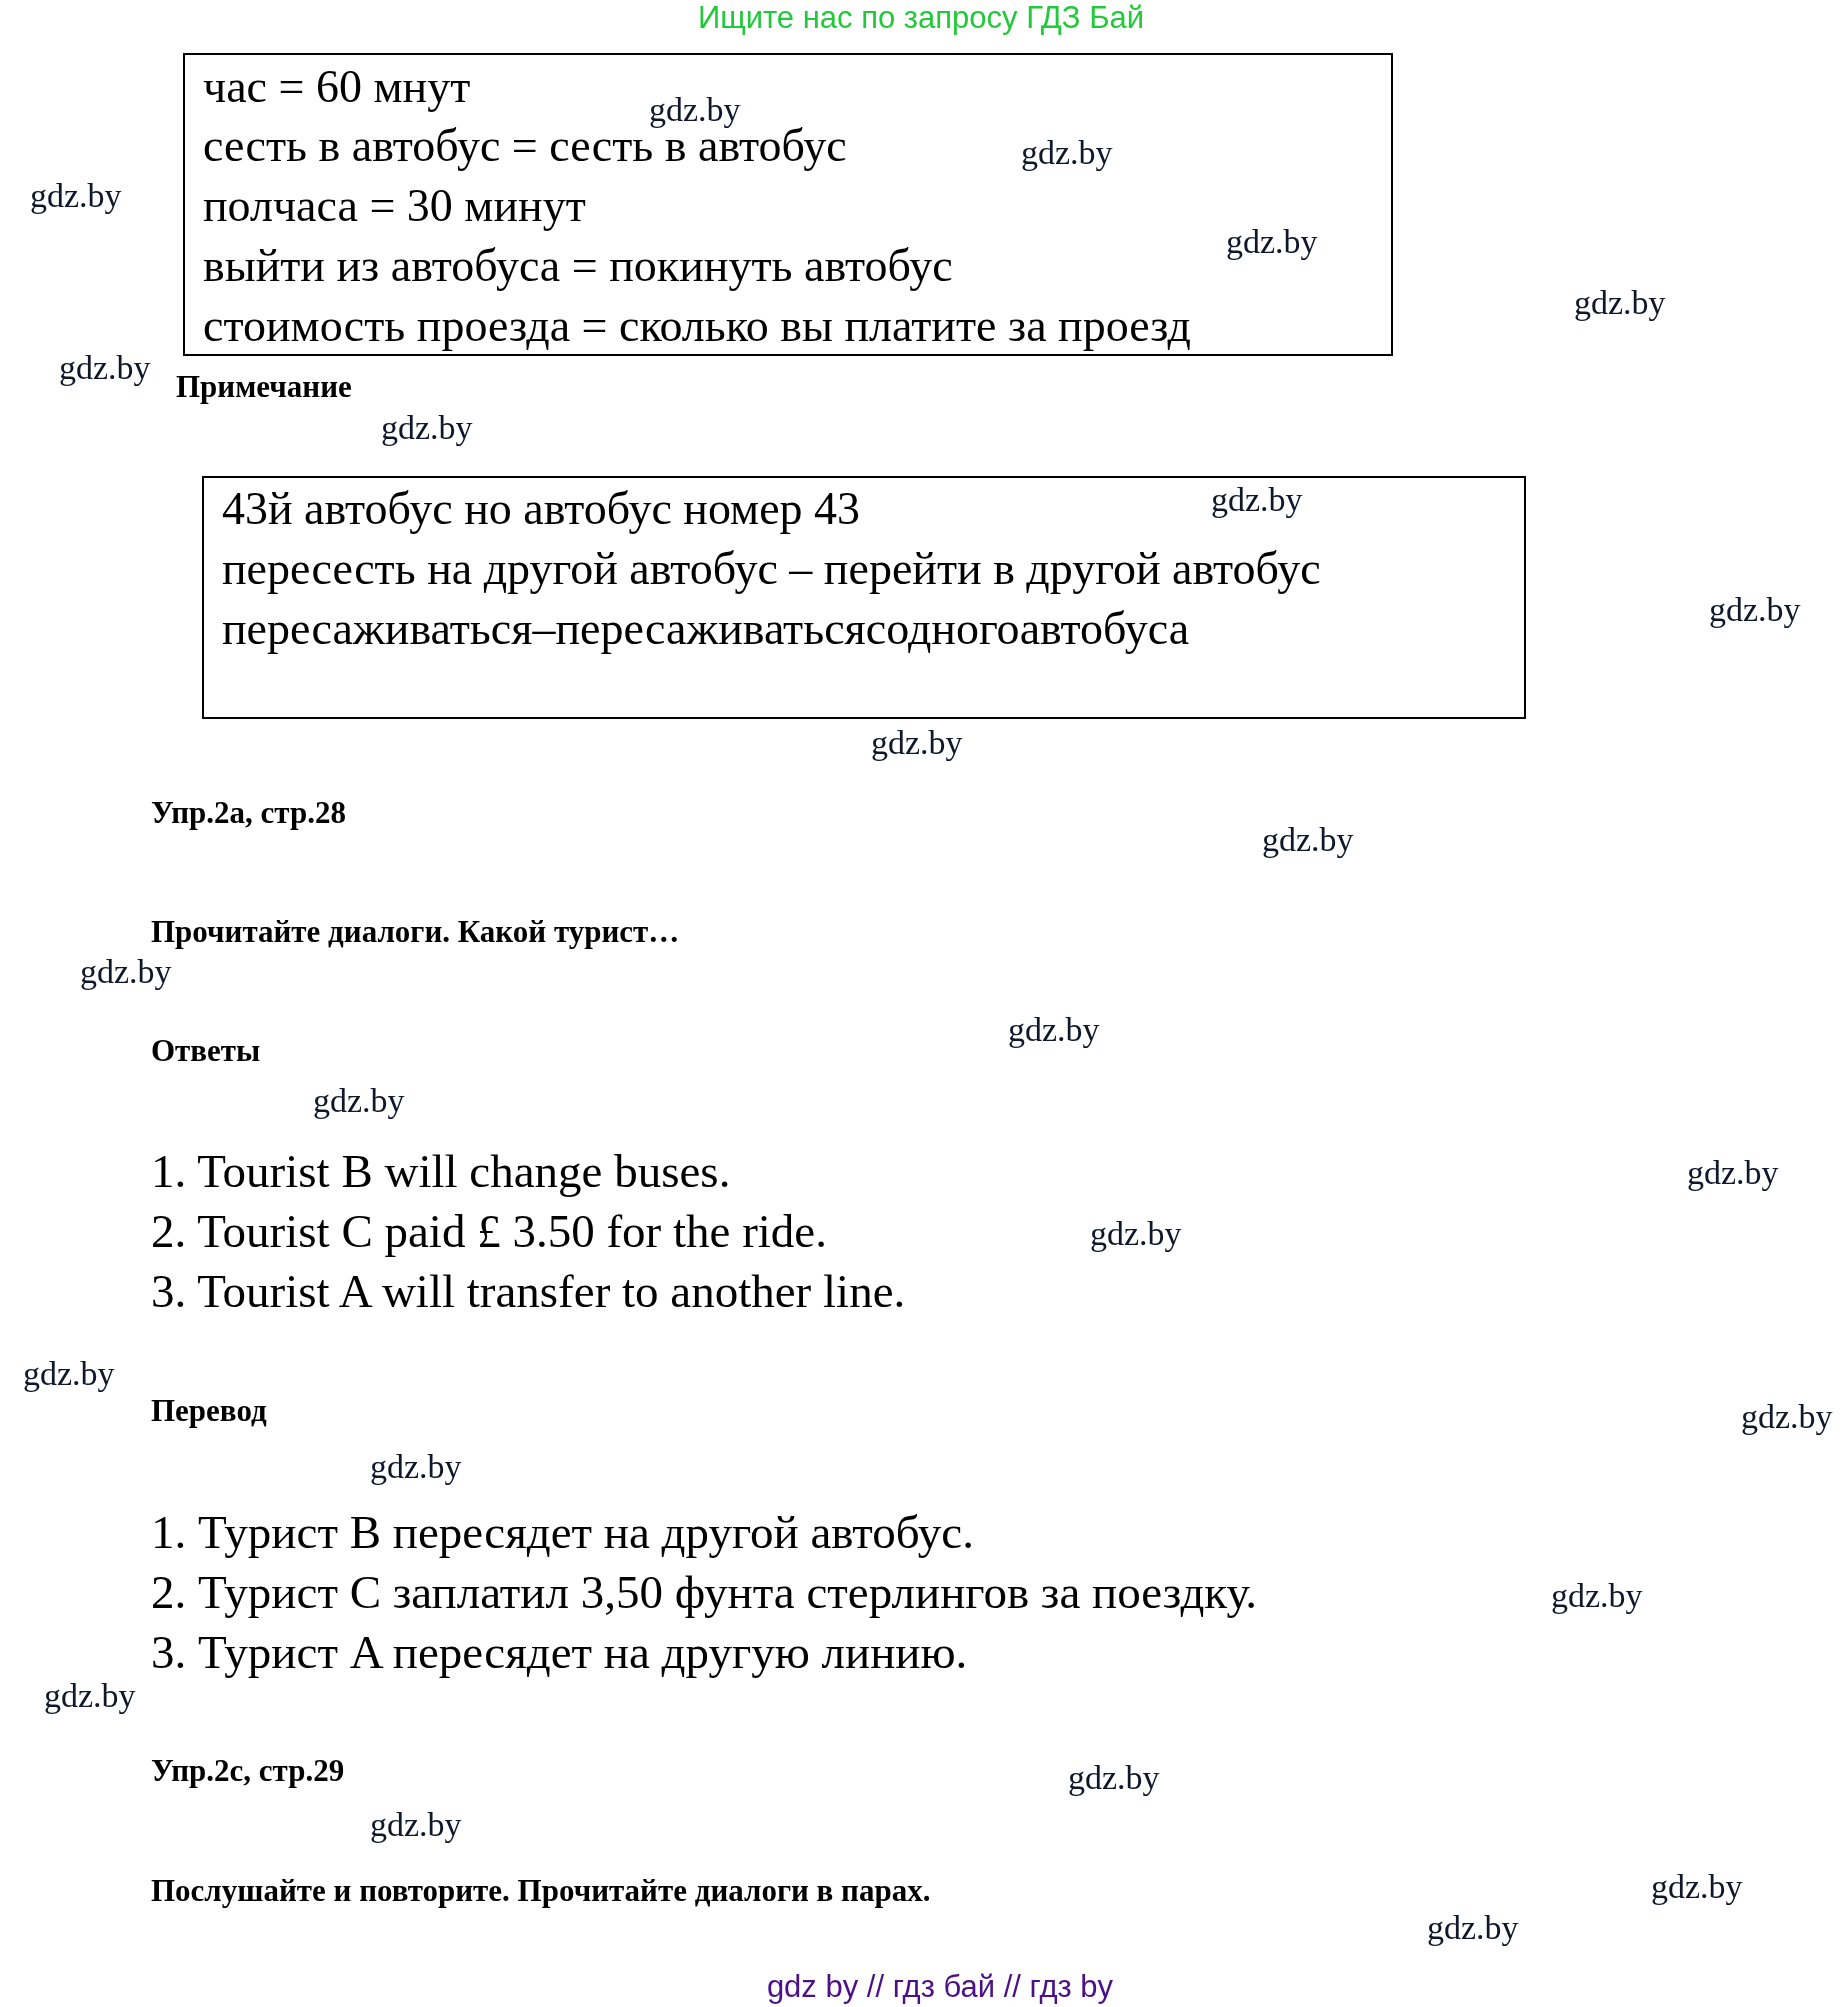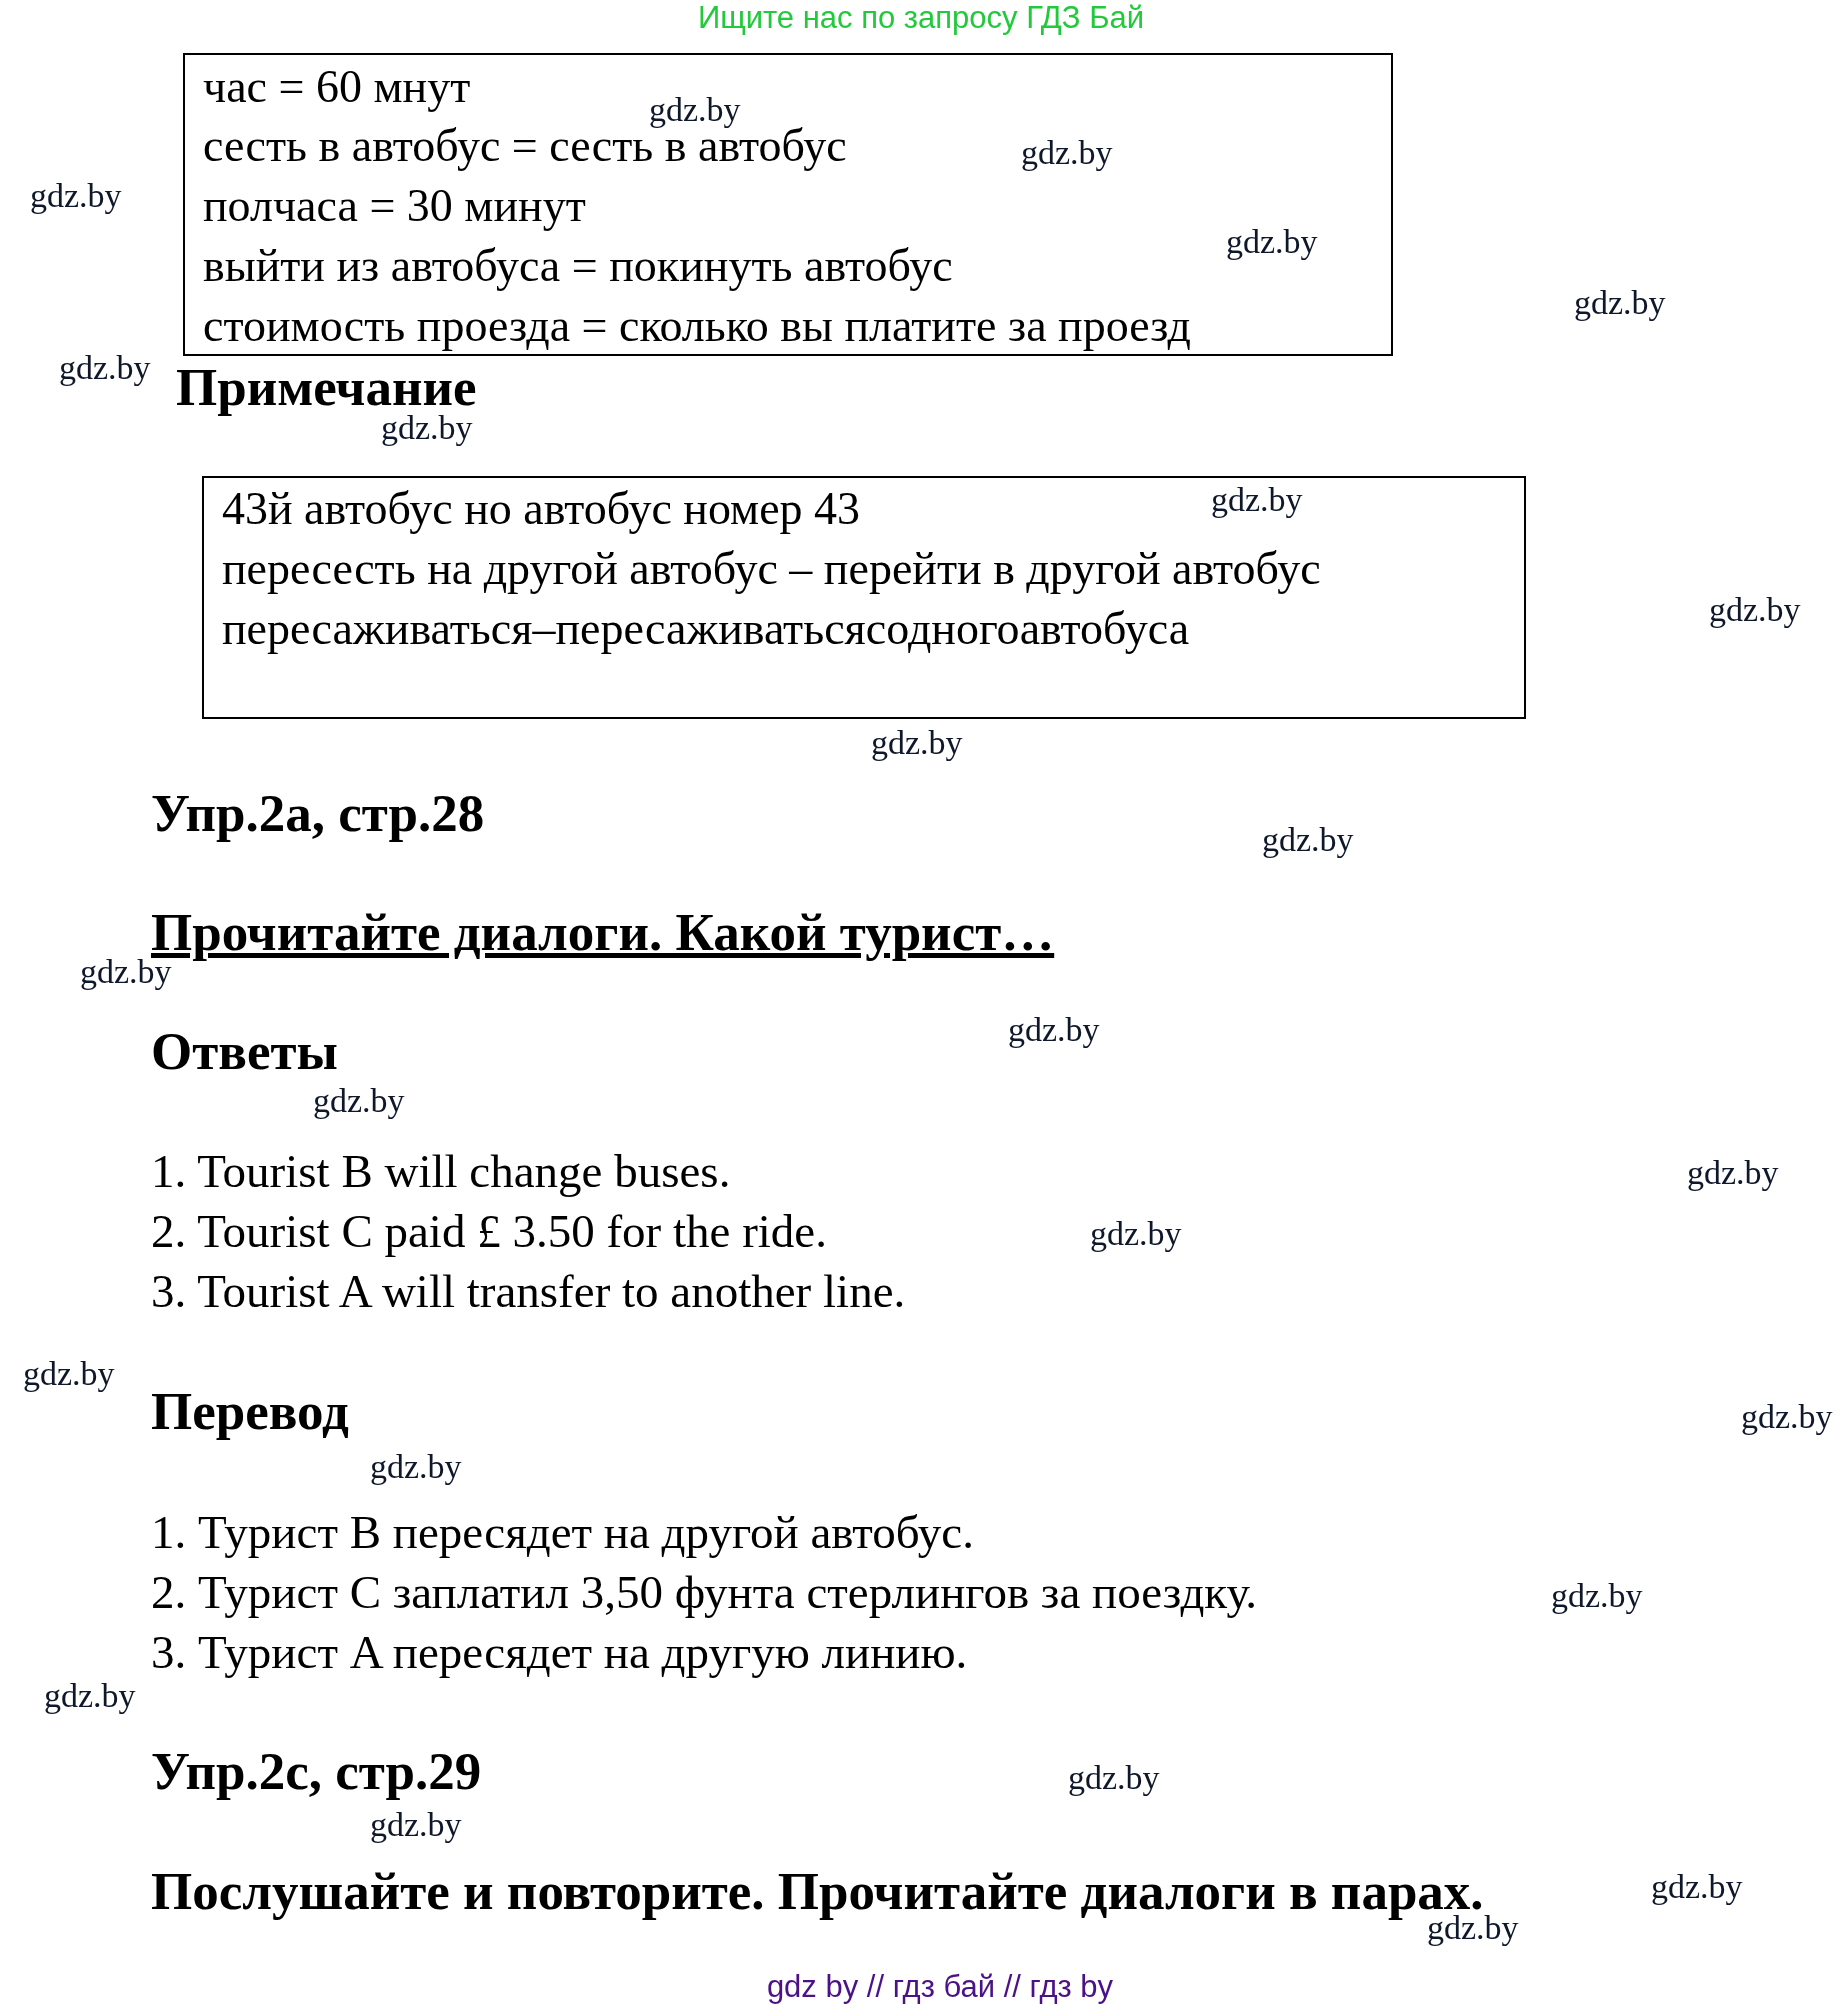--- a/index.html
+++ b/index.html
@@ -1,21 +1,21 @@
 <!DOCTYPE html>
 <html style="font-size:14.3px"><head>
 <meta charset="utf-8">
 <style>
   html, body { margin: 0; padding: 0; background: #ffffff; }
   body { width: 1842px; height: 2008px; position: relative; overflow: hidden; font-family: "Liberation Serif", serif; color: #000; }
   .abs { position: absolute; white-space: nowrap; }
   .header-banner { left: 0; width: 1842px; top: 0; text-align: center; font-family: "Liberation Sans", sans-serif; font-size: 31px; line-height: 36px; color: #22c93a; }
   .box { position: absolute; border: 2.7px solid #000; box-sizing: border-box; }
   .box-line { position: absolute; left: 18px; font-size: 46px; line-height: 54px; white-space: nowrap; }
-  .heading { font-weight: bold; font-size: 53px; line-height: 56px; }
+  .heading { font-weight: bold; font-size: 31px; line-height: 56px; }
   .body-line { font-size: 47px; line-height: 56px; }
   .wm { font-family: Liberation Serif, serif; font-size: 34px; line-height: 30px; color: #0f172a; }
   .footer { left: 0; width: 1842px; text-align: center; font-family: "Liberation Sans", sans-serif; font-size: 31px; line-height: 36px; color: #4b1187; padding-left: 19px; }
   .justify { display: flex; width: 1285px; }
 </style>
 </head>
 <body>
 
 <div class="abs header-banner">Ищите нас по запросу ГДЗ Бай</div>
 
@@ -36,21 +36,21 @@
     <span>пересаживаться</span>
     <span>–</span>
     <span>пересаживаться</span>
     <span>с</span>
     <span>одного</span>
     <span>автобуса</span>
   </div>
 </div>
 
 <div class="abs heading" style="left:151px; top:785px;">Упр.2а, стр.28</div>
-<div class="abs heading" style="left:151px; top:904px;text-decoration:underline;">Прочитайте диалоги. Какой турист…</div>
+<div class="abs heading" style="left:151px; top:904px;">Прочитайте диалоги. Какой турист…</div>
 <div class="abs heading" style="left:151px; top:1023px;">Ответы</div>
 
 <div class="abs body-line" style="left:151px; top:1143px;">1. Tourist B will change buses.</div>
 <div class="abs body-line" style="left:151px; top:1203px;">2. Tourist C paid £ 3.50 for the ride.</div>
 <div class="abs body-line" style="left:151px; top:1263px;">3. Tourist A will transfer to another line.</div>
 
 <div class="abs heading" style="left:151px; top:1383px;">Перевод</div>
 
 <div class="abs body-line" style="left:151px; top:1504px;">1. Турист B пересядет на другой автобус.</div>
 <div class="abs body-line" style="left:151px; top:1564px;">2. Турист C заплатил 3,50 фунта стерлингов за поездку.</div>

